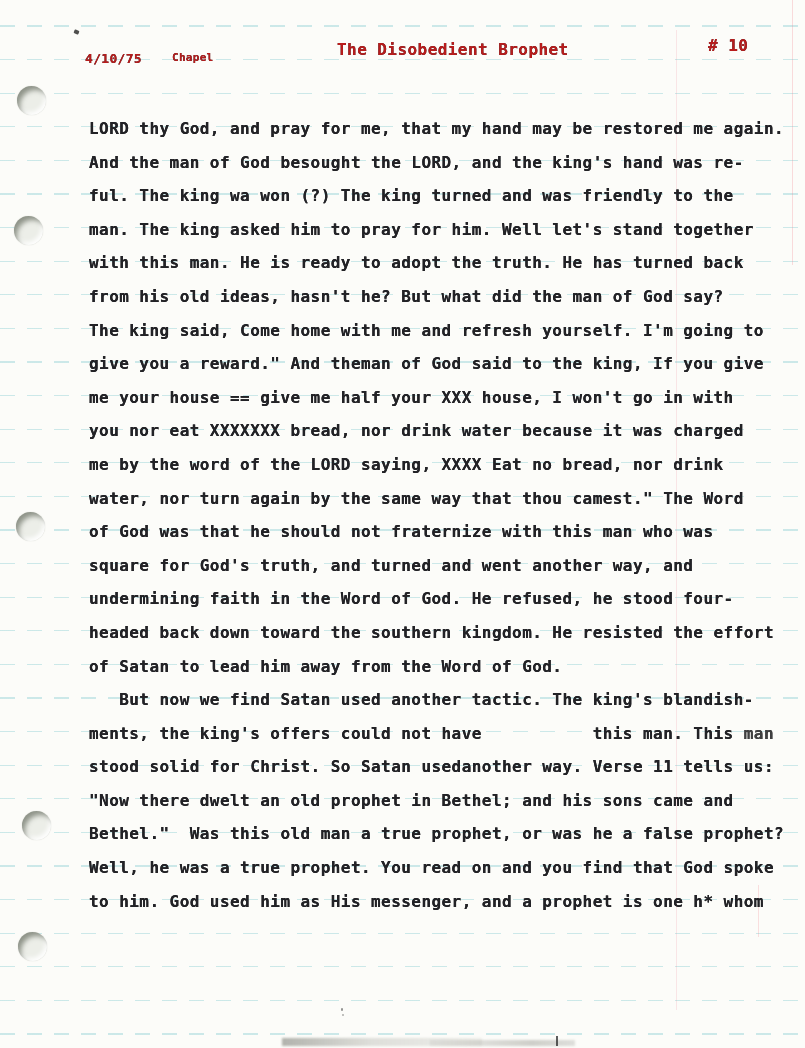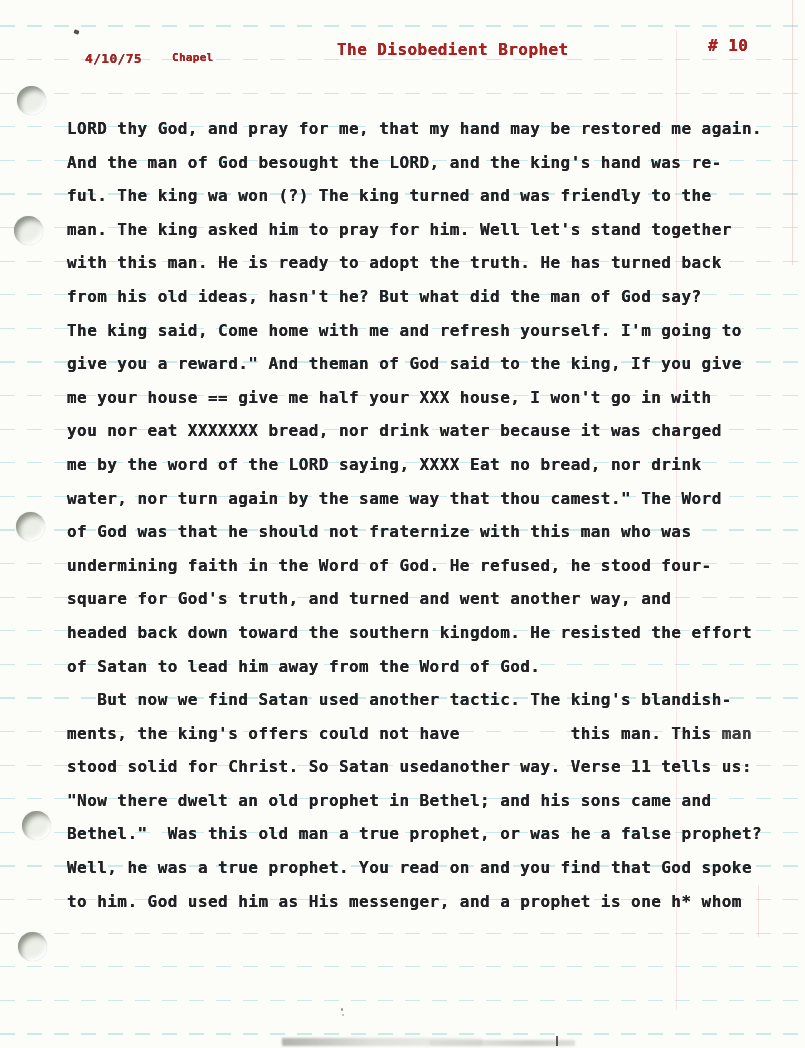--- a/index.html
+++ b/index.html
@@ -38,21 +38,21 @@
   .hdr .date{left:85px;top:51px;font-size:13px;letter-spacing:.3px;}
   .hdr .loc{left:172px;top:51px;font-size:11px;letter-spacing:.3px;}
   .hdr .title{left:337px;top:40px;font-size:16px;}
   .hdr .num{left:708px;top:36px;font-size:16px;}
   .body-text{
     position:absolute;left:67px;top:112px;width:730px;
     font-size:16px;font-weight:bold;color:#222226;
     letter-spacing:.44px;
     text-shadow:0 0 .4px #222226;
   }
-  .line{height:33.6px;line-height:33.6px;white-space:pre;}
+  .line{height:33.6px;line-height:33.6px;white-space:pre;margin-left:22px;}
   .blue-word{color:#404040;}
   .smudge{position:absolute;filter:blur(1.3px);}
   .smudge.s1{left:282px;top:1038px;width:200px;height:8px;
     background:linear-gradient(90deg, rgba(88,90,82,0.45), rgba(120,122,110,0.22) 45%, rgba(140,142,130,0.12));}
   .smudge.s2{left:430px;top:1040px;width:145px;height:6px;
     background:linear-gradient(90deg, rgba(130,132,120,0.10), rgba(100,102,92,0.30) 70%, rgba(90,92,84,0.18));}
   .tick{position:absolute;left:556px;top:1036px;width:2px;height:10px;background:rgba(40,40,40,0.75);}
   .speck{position:absolute;background:rgba(35,35,35,0.8);border-radius:1px;}
   .speck.p1{left:74px;top:30px;width:5px;height:4px;transform:rotate(20deg);}
   .speck.p2{left:341px;top:1008px;width:2px;height:3px;opacity:.6;}
@@ -87,22 +87,22 @@
     <div class="line">man. The king asked him to pray for him. Well let's stand together</div>
     <div class="line">with this man. He is ready to adopt the truth. He has turned back</div>
     <div class="line">from his old ideas, hasn't he? But what did the man of God say?</div>
     <div class="line">The king said, Come home with me and refresh yourself. I'm going to</div>
     <div class="line">give you a reward." And theman of God said to the king, If you give</div>
     <div class="line">me your house == give me half your XXX house, I won't go in with</div>
     <div class="line">you nor eat XXXXXXX bread, nor drink water because it was charged</div>
     <div class="line">me by the word of the LORD saying, XXXX Eat no bread, nor drink</div>
     <div class="line">water, nor turn again by the same way that thou camest." The Word</div>
     <div class="line">of God was that he should not fraternize with this man who was</div>
+    <div class="line">square for God's truth, and turned and went another way, and</div>
     <div class="line">undermining faith in the Word of God. He refused, he stood four-</div>
-    <div class="line">square for God's truth, and turned and went another way, and</div>
     <div class="line">headed back down toward the southern kingdom. He resisted the effort</div>
     <div class="line">of Satan to lead him away from the Word of God.</div>
     <div class="line">   But now we find Satan used another tactic. The king's blandish-</div>
     <div class="line"><span>ments, the king's offers could not have           this man. This </span><span class="blue-word">man</span></div>
     <div class="line">stood solid for Christ. So Satan usedanother way. Verse 11 tells us:</div>
     <div class="line">"Now there dwelt an old prophet in Bethel; and his sons came and</div>
     <div class="line">Bethel."  Was this old man a true prophet, or was he a false prophet?</div>
     <div class="line">Well, he was a true prophet. You read on and you find that God spoke</div>
     <div class="line">to him. God used him as His messenger, and a prophet is one h* whom</div>
   </div>

